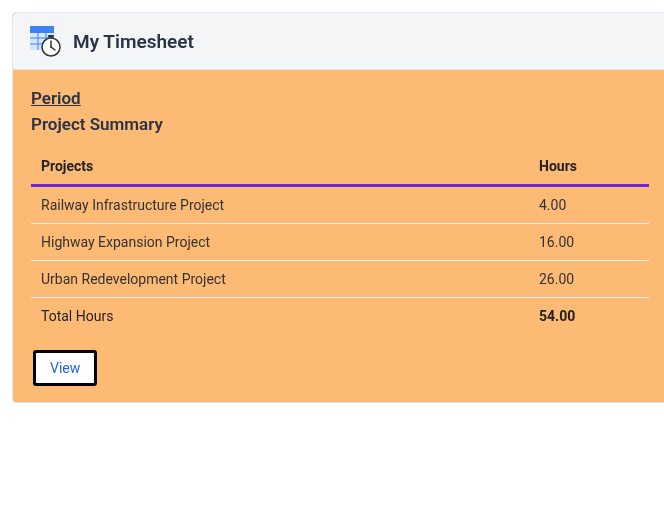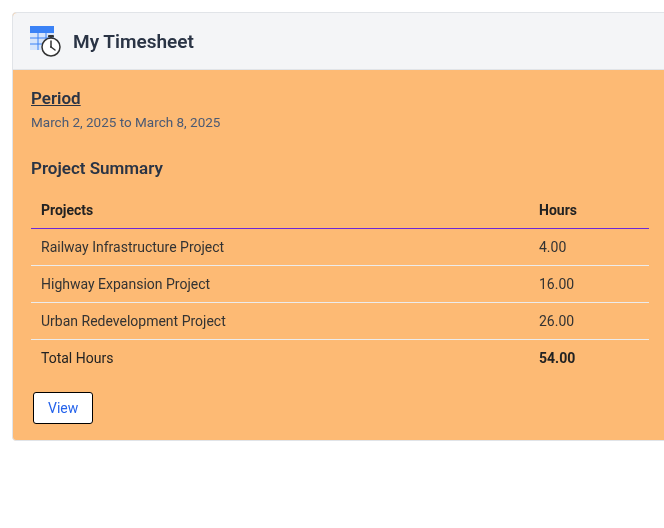--- a/index.html
+++ b/index.html
@@ -63,21 +63,21 @@
     table {
       width: 100%;
       border-collapse: collapse;
     }
     thead th {
       text-align: left;
       font-size: 14px;
       font-weight: 700;
       color: #222;
       padding: 10px 10px;
-      border-bottom: 1px solid #6d28d9;
+      border-bottom: 3px solid #6d28d9;
     }
     thead th.hours-col {
       width: 120px;
     }
     tbody td {
       font-size: 14px;
       color: #333;
       padding: 10px 10px;
       border-bottom: 1px solid #ececec;
     }
@@ -89,21 +89,21 @@
     tbody tr.total td.hours-cell {
       font-weight: 700;
     }
     .view-btn {
       margin-top: 16px;
       margin-left: 2px;
       padding: 7px 14px;
       font-size: 14px;
       color: #2563eb;
       background: #ffffff;
-      border: 1px solid #000000;
+      border: 3px solid #000000;
       border-radius: 3px;
       cursor: pointer;
       font-family: inherit;
       text-align: right;
     }
   </style>
 </head>
 <body>
 
 <div class="card">
@@ -121,21 +121,20 @@
         <line x1="22" y1="22" x2="22" y2="16" stroke="#333" stroke-width="1.5" stroke-linecap="round"></line>
         <line x1="22" y1="22" x2="26" y2="25" stroke="#333" stroke-width="1.5" stroke-linecap="round"></line>
         <rect x="19" y="10" width="6" height="2.5" rx="1" fill="#333"></rect>
         <line x1="22" y1="12" x2="22" y2="13" stroke="#333" stroke-width="1.5"></line>
       </svg>
     </span>
     <h1 class="card-title">My Timesheet</h1>
   </div>
   <div class="card-body">
     <h2 class="section-title">Period</h2>
-    <div class="period-text">March 2, 2025 to March 8, 2025</div>
 
     <h2 class="summary-title">Project Summary</h2>
 
     <table>
       <thead>
         <tr>
           <th>Projects</th>
           <th class="hours-col">Hours</th>
         </tr>
       </thead>

